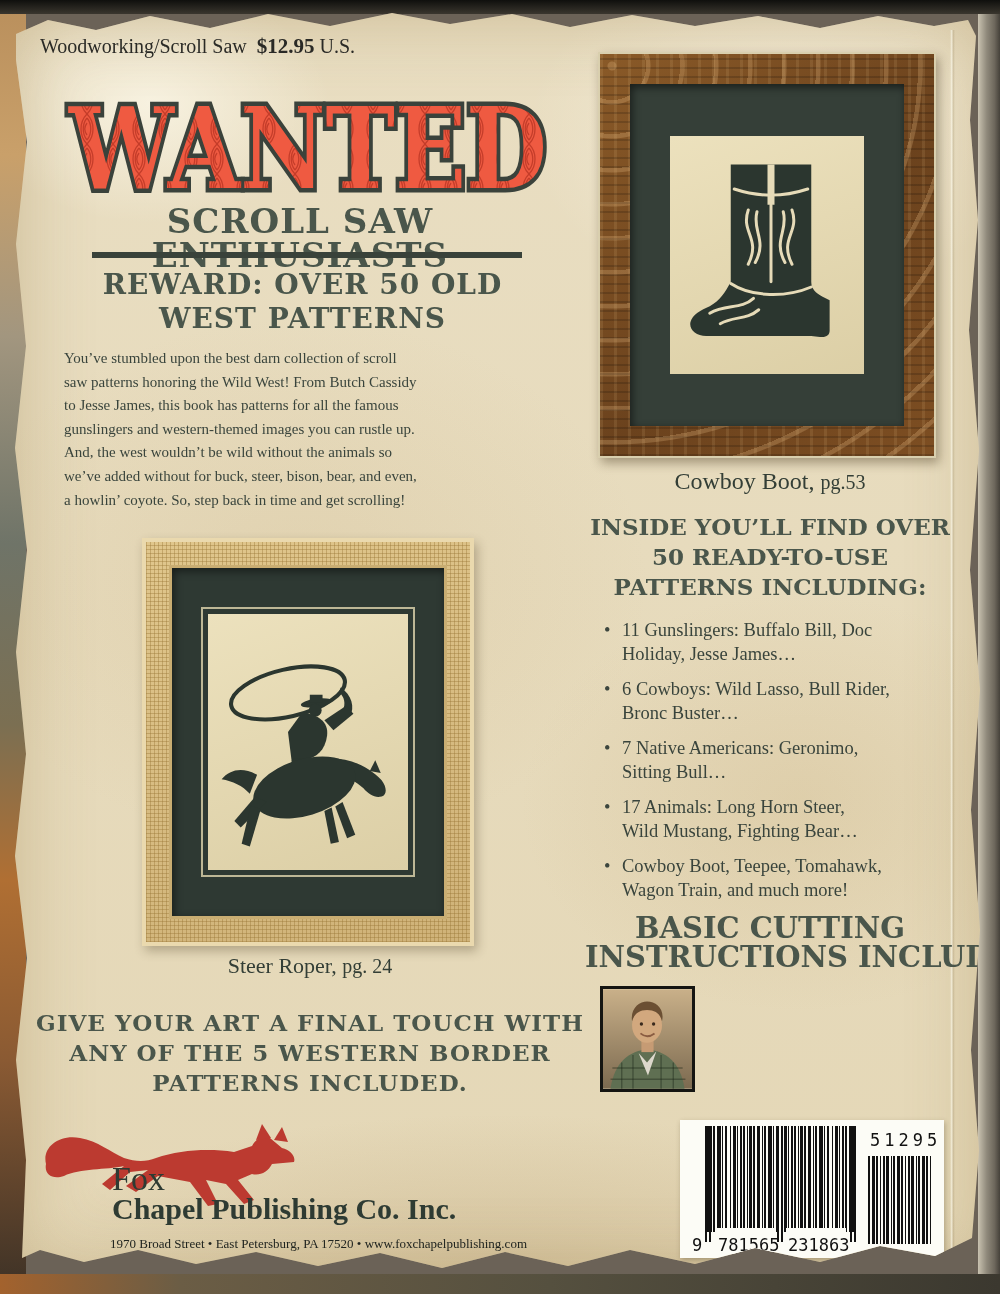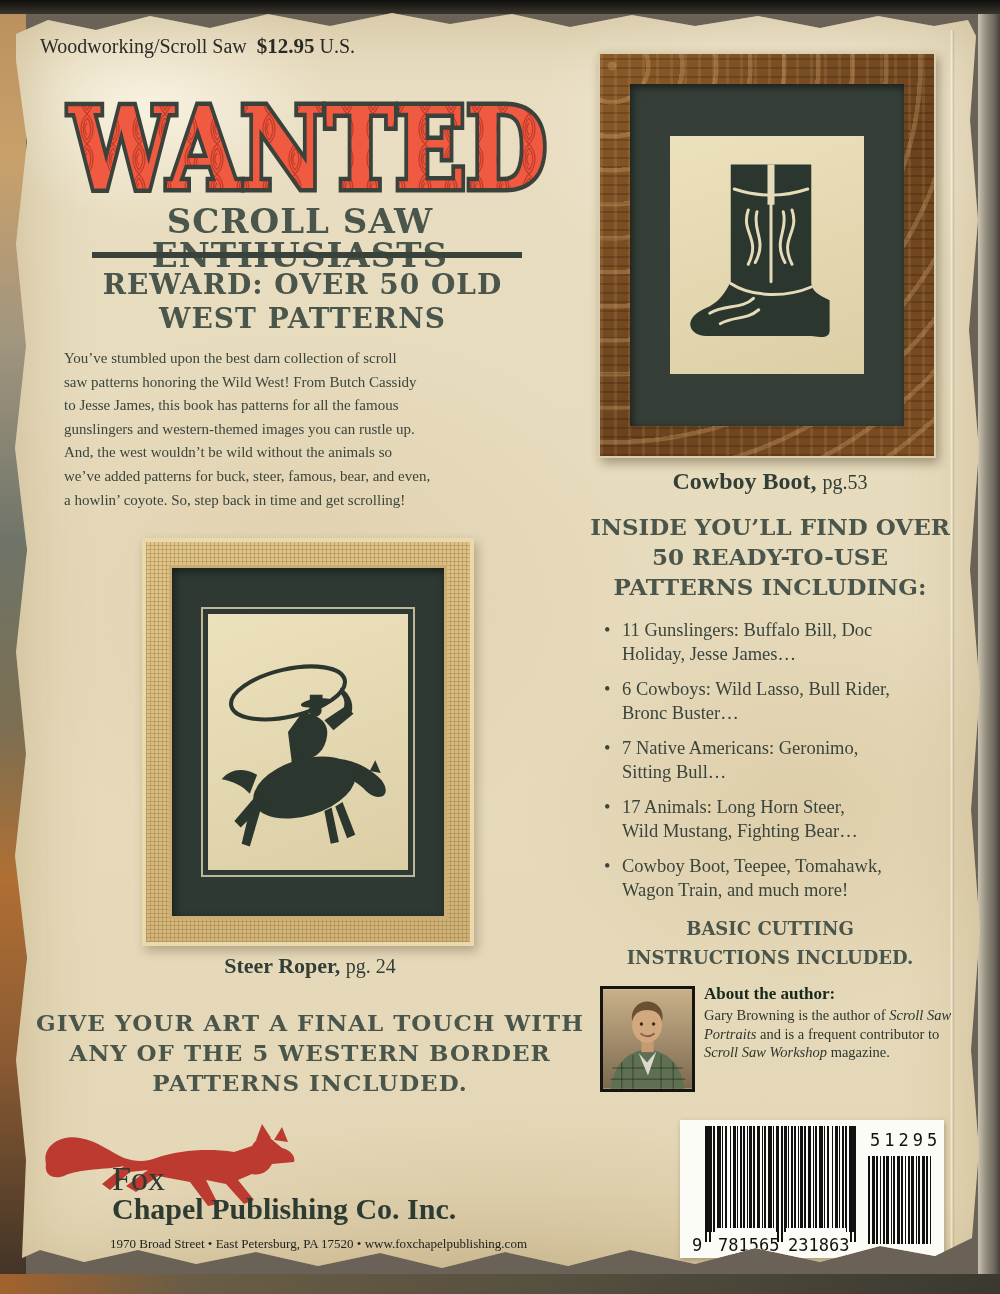--- a/index.html
+++ b/index.html
@@ -32,26 +32,26 @@
   .stencil{font-family:"DejaVu Serif",serif;font-weight:bold;color:#4a564b;text-align:center;}
   .ln{display:block;white-space:nowrap;}
   .price-line{left:40px;top:34px;font-size:20px;color:#2a2a26;white-space:nowrap;}
   .price-line b{font-size:21px;}
   .subtitle{left:30px;top:204px;width:540px;font-size:34px;letter-spacing:1px;line-height:1;}
   .rule{left:92px;top:252px;width:430px;height:6px;background:#39423a;}
   .reward{left:30px;top:268px;width:545px;font-size:28px;line-height:34px;letter-spacing:1px;}
   .intro{left:64px;top:347px;font-size:15px;line-height:23.6px;color:#39443c;}
   .final{left:30px;top:1008px;width:560px;font-size:23px;line-height:30px;letter-spacing:1px;}
   .inside-h{left:585px;top:512px;width:370px;font-size:23px;line-height:30px;}
-  .basic-h{left:585px;top:914px;width:370px;font-size:18px;line-height:29px;text-align:center;}
+  .basic-h{left:585px;top:914px;width:370px;font-size:29px;line-height:29px;text-align:center;}
   .bullets{left:600px;top:618px;width:350px;color:#39443c;font-size:18.5px;line-height:24px;}
   .bullets .item{position:relative;padding-left:22px;margin-bottom:11px;}
   .bullets .dot{position:absolute;left:4px;top:0;color:#3c463e;}
   .caption{text-align:center;color:#333e36;white-space:nowrap;}
-  .cap-b{font-weight:bold;}
+  .cap-b{font-weight:normal;}
   .steer-cap{left:100px;top:953px;width:420px;font-size:22px;}
   .steer-cap .cap-r{font-size:20px;}
   .boot-cap{left:600px;top:468px;width:340px;font-size:24px;}
   .boot-cap .cap-r{font-size:20px;}
   
   .frame{position:absolute;}
   .boot-frame{left:598px;top:52px;width:338px;height:406px;box-sizing:border-box;padding:30px;
     border:2px solid #d9cfae;
     background:
       repeating-radial-gradient(circle at 12px 12px,rgba(255,210,150,.22) 0 4px,transparent 5px 34px),
@@ -123,21 +123,21 @@
       <span class="ln">REWARD: OVER 50 OLD</span>
       <span class="ln">WEST PATTERNS</span>
     </div>
 
     <div class="abs intro">
       <span class="ln">You’ve stumbled upon the best darn collection of scroll</span>
       <span class="ln">saw patterns honoring the Wild West! From Butch Cassidy</span>
       <span class="ln">to Jesse James, this book has patterns for all the famous</span>
       <span class="ln">gunslingers and western-themed images you can rustle up.</span>
       <span class="ln">And, the west wouldn’t be wild without the animals so</span>
-      <span class="ln">we’ve added patterns for buck, steer, famous, bear, and even,</span>
+      <span class="ln">we’ve added without for buck, steer, bison, bear, and even,</span>
       <span class="ln">a howlin’ coyote. So, step back in time and get scrolling!</span>
     </div>
 
     <div class="frame steer-frame">
       <div class="steer-mat">
         <div class="art-panel">
           <svg width="200" height="250" viewBox="0 0 220 260">
             <g fill="#2b362f">
               <ellipse cx="88" cy="76" rx="64" ry="26" fill="none" stroke="#2b362f" stroke-width="4.5" transform="rotate(-13 88 76)"></ellipse>
               <path d="M146,70 C158,78 162,92 156,102 L148,96 C152,88 150,80 144,75 Z"></path>
@@ -250,24 +250,20 @@
         <path d="M10,84 L85,84 M8,96 L88,96"></path>
       </g>
       <path d="M38,68 L47,78 L57,66 L48,92 Z" fill="#ddd8cc"></path>
       <rect x="41" y="54" width="13" height="13" fill="#c69b74"></rect>
       <ellipse cx="47" cy="38" rx="16" ry="19" fill="#d2a87e"></ellipse>
       <path d="M31,34 C29,20 39,13 47,13 C57,13 66,21 63,34 C61,26 56,22 47,22 C38,22 33,27 31,34 Z" fill="#6b4f33"></path>
       <circle cx="41" cy="37" r="1.8" fill="#3a2a1e"></circle>
         <circle cx="54" cy="37" r="1.8" fill="#3a2a1e"></circle>
       <path d="M40,47 Q47,53 55,47" stroke="#8a5c42" stroke-width="2" fill="none"></path>
     </svg>
-    <div class="abs about">
-      <h4>About the author:</h4>
-      <p><span>Gary Browning is the author of </span><i>Scroll Saw Portraits</i><span> and is a frequent contributor to </span><i>Scroll Saw Workshop</i><span> magazine.</span></p>
-    </div>
 
     <div class="abs isbn">ISBN # 1-56523-186-4</div>
     <div class="abs barcode-label">
       <svg width="264" height="138" viewBox="0 0 264 138">
         <line x1="26" y1="59" x2="174" y2="59" stroke="#111" stroke-width="106" stroke-dasharray="3 2 1 1 2 2 4 1 1 2 2 3 1 2 3 1 1 2 2 1 2 2 1 1 3 1 2 2"></line>
         <rect x="25" y="6" width="2" height="116" fill="#111"></rect>
         <rect x="29" y="6" width="2" height="116" fill="#111"></rect>
         <rect x="97" y="6" width="2" height="116" fill="#111"></rect>
         <rect x="101" y="6" width="2" height="116" fill="#111"></rect>
         <rect x="170" y="6" width="2" height="116" fill="#111"></rect>

